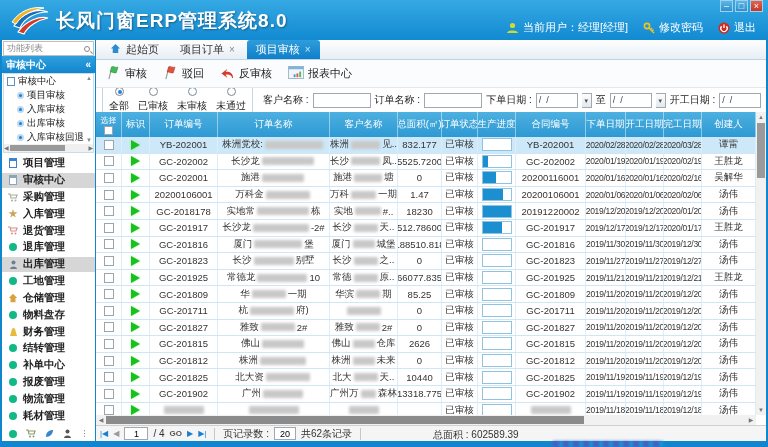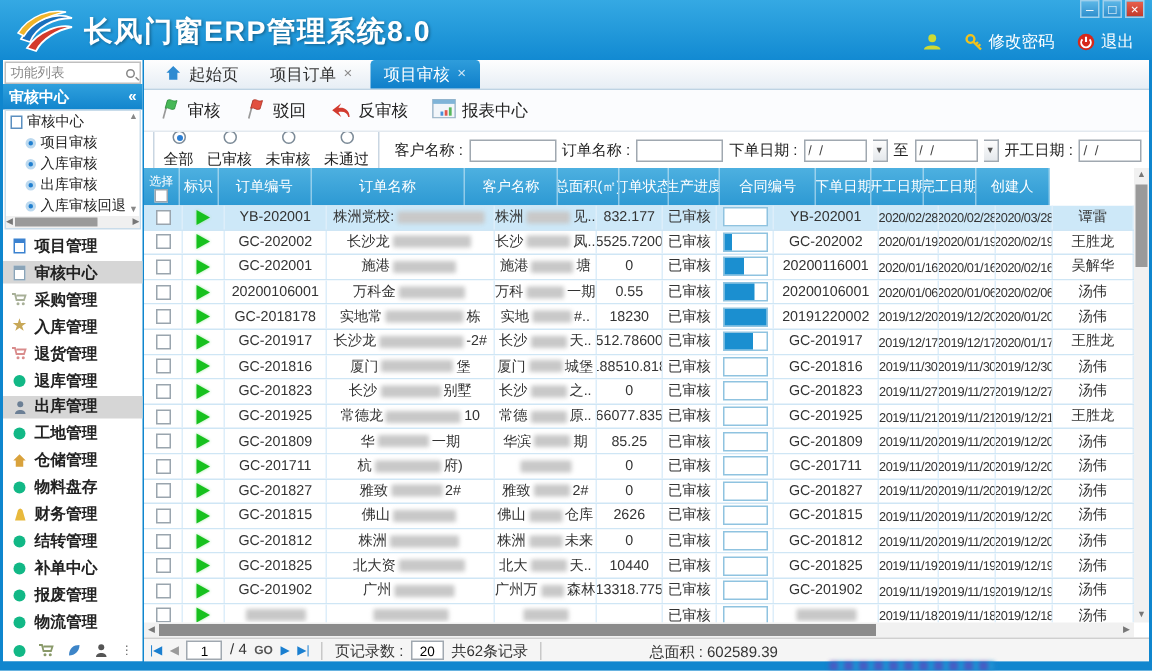--- a/index.html
+++ b/index.html
@@ -67,21 +67,21 @@
   .radios { display:flex; align-items:center; gap:9px; border:1px solid #c9d6e2; padding:2px 6px; margin-right:6px; }
   .radio { display:flex; align-items:center; gap:3px; cursor:pointer;flex-direction:column; }
   .rdot { width:9px; height:9px; border:1px solid #7b8a97; border-radius:50%; background:#fff; position:relative; }
   .rdot.on::after { content:""; position:absolute; left:2px; top:2px; width:4px; height:4px; border-radius:50%; background:#2b7fd4; }
   .filterbar input { height:15px; border:1px solid #a0a8b0; font-size:9px; padding:0 2px; color:#444; }
   .in-text { width:58px; }
   .in-date { width:42px; }
   .drop { width:10px; height:15px; border:1px solid #a0a8b0; border-left:none; background:linear-gradient(#fdfdfd,#e4e8ec);
     font-size:6px; color:#555; text-align:center; line-height:14px; cursor:pointer; }
 
-  .gheader { position:absolute; left:0; top:72px; width:604px; height:25px; display:flex;
+  .gheader { position:absolute; left:0; top:72px; width:660px; height:25px; display:flex;
     background:linear-gradient(#4db0e0,#2d99d3); color:#fff; }
   .gh { border-right:1px solid rgba(255,255,255,.45); font-size:9.5px; display:flex; flex-direction:column;
     align-items:center; justify-content:center; overflow:hidden; white-space:nowrap; cursor:pointer; }
   .gbody { position:absolute; left:0; top:97px; width:660px; height:278px; overflow:hidden; background:#fff; }
   .grow { display:flex; height:16.6px; border-bottom:1px solid #cfe6f5; background:#fff;justify-content:flex-end; }
   .grow.sel { background:#cde8f8; }
   .gc { border-right:1px solid #ddeefa; font-size:9.5px; color:#333; display:flex; align-items:center;
     justify-content:center; overflow:hidden; white-space:nowrap; }
   .gc.date { font-size:8.5px; letter-spacing:-0.3px; }
   .chk { width:10px; height:10px; border:1px solid #9aa5ae; background:#fff; cursor:pointer; }
@@ -126,20 +126,21 @@
     <div class="win-btn">–</div>
     <div class="win-btn">□</div>
     <div class="win-btn close">×</div>
   </div>
   <div class="user-area">
     <span class="grp">
       <svg width="13" height="12" viewBox="0 0 13 12">
           <circle cx="6.5" cy="3.5" r="2.6" fill="#cdda33"></circle>
           <path d="M1 11 C1 7.5 12 7.5 12 11 Z" fill="#cdda33"></path>
         </svg>
+      <span>当前用户：经理[经理]</span>
     </span>
     <span class="grp">
       <svg width="12" height="12" viewBox="0 0 12 12">
           <circle cx="4" cy="4" r="2.6" fill="none" stroke="#f2c21c" stroke-width="1.6"></circle>
           <path d="M6 6 L11 11 M9 9 L10.5 7.5 M7.5 7.5 L9 6" stroke="#f2c21c" stroke-width="1.6"></path>
         </svg>
       <span>修改密码</span>
     </span>
     <span class="grp">
       <svg width="12" height="12" viewBox="0 0 12 12">
@@ -291,20 +292,26 @@
           <span style="width:8px;height:8px;border-radius:50%;background:#12b886;display:inline-block"></span>
         </span>
         <span>报废管理</span>
       </div>
       <div class="menu-item">
         <span class="mi-ic">
           <span style="width:8px;height:8px;border-radius:50%;background:#12b886;display:inline-block"></span>
         </span>
         <span>物流管理</span>
       </div>
+      <div class="menu-item">
+        <span class="mi-ic">
+          <span style="width:8px;height:8px;border-radius:50%;background:#12b886;display:inline-block"></span>
+        </span>
+        <span>耗材管理</span>
+      </div>
     </div>
   <div class="side-bottomicons">
     <span style="width:8px;height:8px;border-radius:50%;background:#12b886;display:inline-block"></span>
     <svg width="10" height="9" viewBox="0 0 10 9">
         <path d="M0 1 H2 L3 5 H8 L9 2 H3" fill="none" stroke="#8a9a6a" stroke-width="1.2"></path>
         <circle cx="4" cy="7.5" r="1" fill="#8a9a6a"></circle>
         <circle cx="7.5" cy="7.5" r="1" fill="#8a9a6a"></circle>
       </svg>
     <svg width="9" height="9" viewBox="0 0 9 9">
         <path d="M1 8 C1 3 4 1 8 1 C8 5 5 8 1 8 Z" fill="#3d85c8"></path>
@@ -516,21 +523,21 @@
       <div class="grow">
         <div class="gc" style="width: 26px;">
           <span class="chk"></span>
         </div>
         <div class="gc" style="width: 28px;">
           <span class="tri"></span>
         </div>
         <div class="gc" style="width: 68px;">20200106001</div>
         <div class="gc" style="width: 112px;">万科金<span class="mask" style="width: 44px;"></span></div>
         <div class="gc" style="width: 68px;">万科<span class="mask" style="width: 26px;"></span>一期</div>
-        <div class="gc" style="width: 44px;">0.55</div>
+        <div class="gc" style="width: 44px;">1.47</div>
         <div class="gc" style="width: 36px;">已审核</div>
         <div class="gc" style="width: 38px;">
           <div class="pbar">
             <div class="pfill" style="width: 72%;"></div>
           </div>
         </div>
         <div class="gc" style="width: 70px;">20200106001</div>
         <div class="gc date" style="width: 40px;">2020/01/06</div>
         <div class="gc date" style="width: 38px;">2020/01/06</div>
         <div class="gc date" style="width: 38px;">2020/02/06</div>

